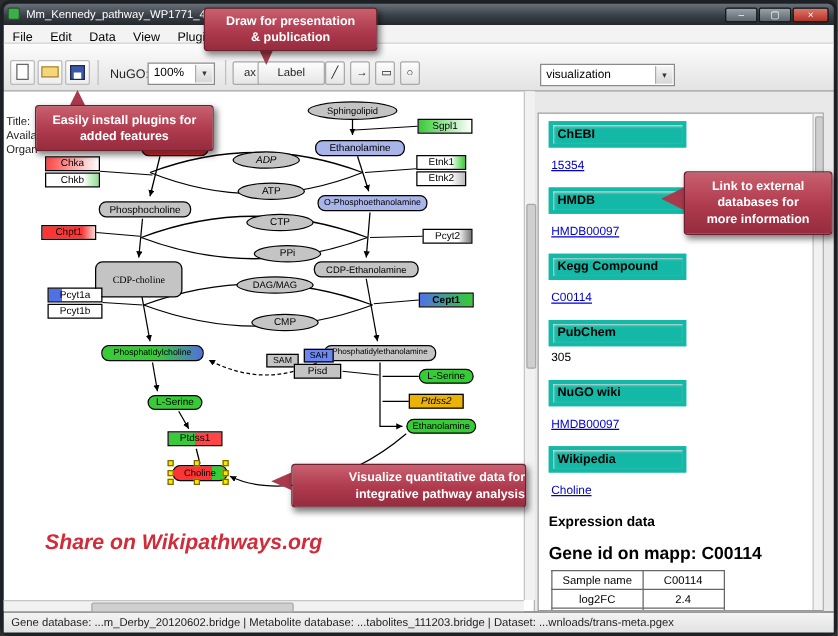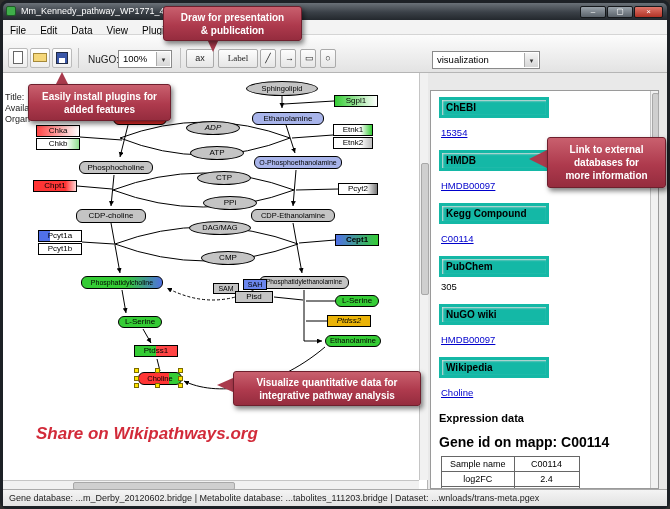--- a/index.html
+++ b/index.html
@@ -91,21 +91,21 @@
       <div class="abs floppy-shape"></div>
     </div>
   <div class="abs tsep" style="left:78px;"></div>
   <span class="abs tlabel" style="left:88px;">NuGO:</span>
   <div class="abs combo" style="left:118px;top:50px;width:54px;">
     <span>100%</span>
     <span class="carr">▾</span>
   </div>
   <div class="abs tsep" style="left:180px;"></div>
   <div class="abs toolbtn" style="left:186px;width:28px;"><span>ax</span></div>
-  <div class="abs toolbtn" style="left:218px;width:40px;font-family:Liberation Serif, serif;"><span>Label</span></div>
+  <div class="abs toolbtn" style="left:206px;width:54px;"><span>Label</span></div>
   <div class="abs toolbtn" style="left:260px;width:16px;"><span>╱</span></div>
   <div class="abs toolbtn" style="left:280px;width:16px;"><span>→</span></div>
   <div class="abs toolbtn" style="left:300px;width:16px;"><span>▭</span></div>
   <div class="abs toolbtn" style="left:320px;width:16px;"><span>○</span></div>
   <div class="abs combo" style="left:432px;top:51px;width:108px;">
     <span>visualization</span>
     <span class="carr">▾</span>
   </div>
 
   <div class="abs canvas"></div>
@@ -159,21 +159,21 @@
   <div class="node el" style="left:190px;top:146px;width:54px;height:14px;">ATP</div>
   <div class="node el" style="left:197px;top:171px;width:54px;height:14px;">CTP</div>
   <div class="node el" style="left:203px;top:196px;width:54px;height:14px;">PPi</div>
   <div class="node el" style="left:189px;top:221px;width:62px;height:14px;font-size:7.5px;">DAG/MAG</div>
   <div class="node el" style="left:201px;top:251px;width:54px;height:14px;">CMP</div>
 
   <div class="node rd" style="left:113px;top:112px;width:54px;height:13px;background:#ee2b2b;">Choline</div>
   <div class="node rd" style="left:252px;top:112px;width:72px;height:13px;background:#a8b4ea;">Ethanolamine</div>
   <div class="node rd" style="left:79px;top:161px;width:74px;height:13px;">Phosphocholine</div>
   <div class="node rd" style="left:254px;top:156px;width:88px;height:13px;background:#a8b4ea;font-size:7px;">O-Phosphoethanolamine</div>
-  <div class="node rd" style="left:76px;top:209px;width:70px;height:14px;">CDP-choline</div>
+  <div class="node rd" style="left:76px;top:209px;width:70px;height:29px;font-family:Liberation Serif, serif;">CDP-choline</div>
   <div class="node rd" style="left:251px;top:209px;width:84px;height:13px;font-size:7.5px;">CDP-Ethanolamine</div>
   <div class="node rd" style="left:81px;top:276px;width:82px;height:13px;font-size:7px;background:linear-gradient(to right,#35cc35 55%,#4f6fe0);">Phosphatidylcholine</div>
   <div class="node rd" style="left:259px;top:276px;width:90px;height:13px;font-size:6.5px;">Phosphatidylethanolamine</div>
   <div class="node rd" style="left:118px;top:316px;width:44px;height:12px;background:#35cc35;">L-Serine</div>
   <div class="node rd" style="left:335px;top:295px;width:44px;height:12px;background:#35cc35;">L-Serine</div>
   <div class="node rd" style="left:325px;top:335px;width:56px;height:12px;background:#35cc35;font-size:7.5px;">Ethanolamine</div>
 
   <div class="node gn" style="left:36px;top:125px;width:44px;height:12px;background:linear-gradient(to right,#ff4545,#fff);">Chka</div>
   <div class="node gn" style="left:36px;top:138px;width:44px;height:12px;background:linear-gradient(to right,#fff 70%,#8fe08f);">Chkb</div>
   <div class="node gn" style="left:334px;top:95px;width:44px;height:12px;background:linear-gradient(to right,#35cc35,#fff);">Sgpl1</div>
@@ -264,21 +264,21 @@
   </div>
   <div class="tri tri-up" style="left:56px;top:72px;"></div>
 
   <div class="callout" style="left:547px;top:137px;width:117px;height:49px;">
     <span>Link to external</span>
     <span>databases for</span>
     <span>more information</span>
   </div>
   <div class="tri tri-left-lg" style="left:529px;top:150px;"></div>
 
-  <div class="callout" style="left:233px;top:371px;width:186px;height:33px;">
+  <div class="callout" style="left:233px;top:371px;width:186px;height:33px;align-items:flex-end;">
     <span>Visualize quantitative data for</span>
     <span>integrative pathway analysis</span>
   </div>
   <div class="tri tri-left-sm" style="left:217px;top:378px;"></div>
 
   <div class="share">Share on Wikipathways.org</div>
 
 </div>
 
 </body></html>

